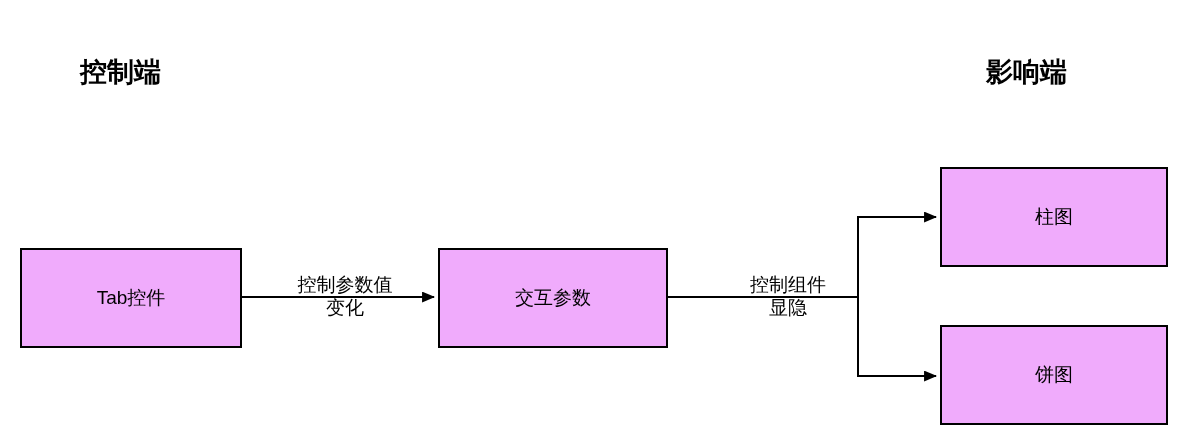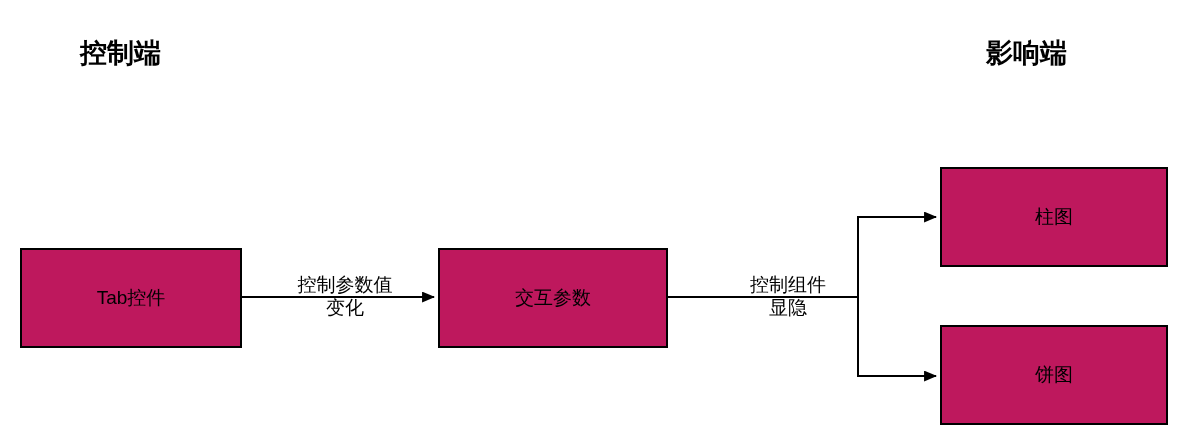--- a/index.html
+++ b/index.html
@@ -12,27 +12,28 @@
     font-family: "Liberation Sans", "DejaVu Sans", sans-serif;
     color: #000000;
     overflow: hidden;
   }
   .heading {
     position: absolute;
     font-size: 27px;
     font-weight: bold;
     line-height: 32px;
     white-space: nowrap;
+    margin-top: 19px;
   }
   .heading-left  { left: 80px;  top: 37px; }
   .heading-right { left: 986px; top: 37px; }
   .node {
     position: absolute;
     border: 2px solid #000000;
-    background: #be185d;
+    background: #f0abfc;
     display: flex;
     align-items: center;
     justify-content: center;
     font-size: 19px;
     text-align: center;
     white-space: nowrap;
   }
   .node-tab   { left: 20px;  top: 248px; width: 222px; height: 100px; }
   .node-param { left: 438px; top: 248px; width: 230px; height: 100px; }
   .node-bar   { left: 940px; top: 167px; width: 228px; height: 100px; }

